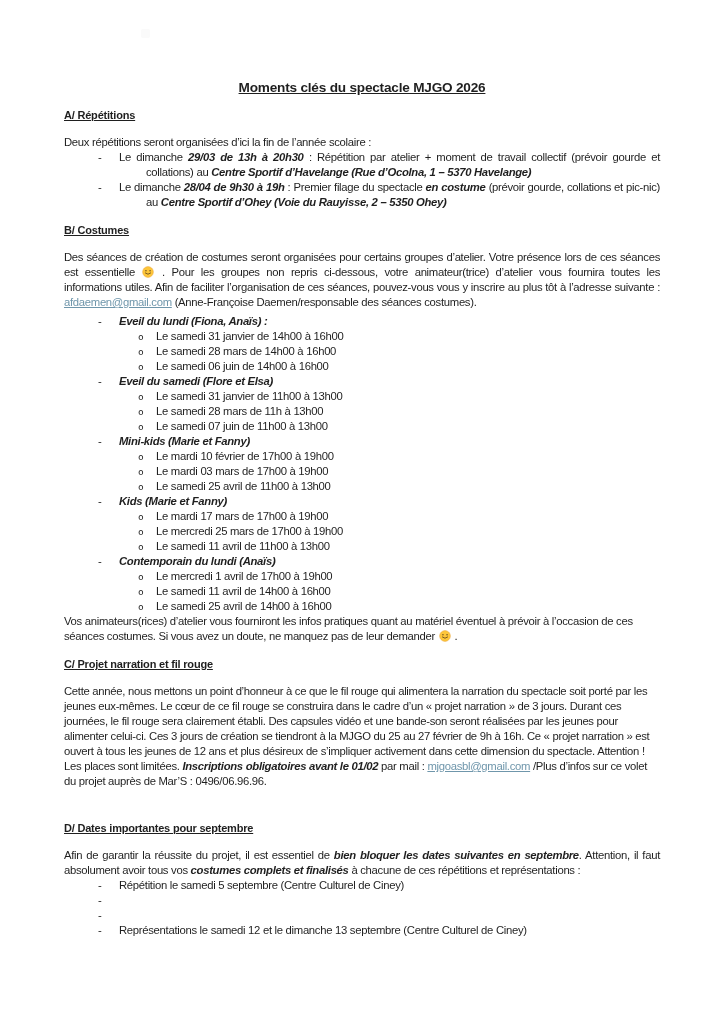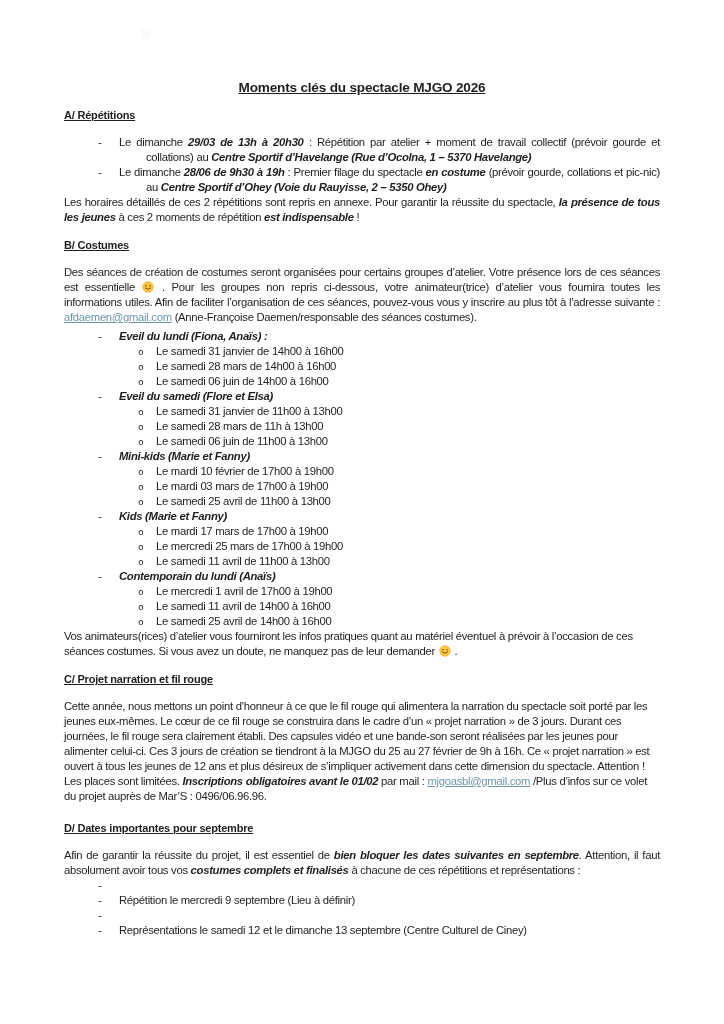--- a/index.html
+++ b/index.html
@@ -19,21 +19,21 @@
   }
   .artifact{position:absolute;left:141px;top:29px;width:9px;height:9px;background:#fafafa;border-radius:2px;}
   .title{
     font-size:13.6px;font-weight:700;text-decoration:underline;
     text-align:center;margin:0 0 12px 0;letter-spacing:-0.2px;
   }
   .heading{
     font-size:11px;font-weight:700;text-decoration:underline;
     margin:13px 0 12px 0;letter-spacing:-0.2px;
   }
-  .heading.extra-top{margin-top:17px;}
+  .heading.extra-top{margin-top:32px;}
   .para{margin:0;}
   .jt{text-align:justify;}
   .bintro{margin-bottom:4px;}
   .b{font-weight:700;font-style:italic;}
   .link{color:var(--link,#6f96ab);text-decoration:underline;cursor:pointer;margin-top:23px;}
   
   .dash-row{display:flex;padding-left:34px;}
   .marker{flex:none;width:21px;}
   
   .a-item{position:relative;padding-left:82px;text-indent:-27px;}
@@ -51,33 +51,33 @@
 </head>
 <body>
 
 <div class="page">
   <div class="artifact"></div>
 
   <h1 class="title">Moments clés du spectacle MJGO 2026</h1>
 
   <section>
     <h2 class="heading">A/ Répétitions</h2>
+    <p class="para">Deux répétitions seront organisées d’ici la fin de l’année scolaire :</p>
     <div>
 
         <div class="a-item jt">
           <span class="adash">-</span>
           <span><span>Le dimanche </span><span class="b">29/03 de 13h à 20h30</span><span> : Répétition par atelier + moment de travail collectif (prévoir gourde et collations) au </span><span class="b">Centre Sportif d’Havelange (Rue d’Ocolna, 1 – 5370 Havelange)</span></span>
         </div>
 
         <div class="a-item jt">
           <span class="adash">-</span>
-          <span><span>Le dimanche </span><span class="b">28/06 de 9h30 à 19h</span><span> : Premier filage du spectacle </span><span class="b">en costume</span><span> (prévoir gourde, collations et pic-nic) au </span><span class="b">Centre Sportif d’Ohey (Voie du Rauyisse, 2 – 5350 Ohey)</span></span>
+          <span><span>Le dimanche </span><span class="b">28/04 de 9h30 à 19h</span><span> : Premier filage du spectacle </span><span class="b">en costume</span><span> (prévoir gourde, collations et pic-nic) au </span><span class="b">Centre Sportif d’Ohey (Voie du Rauyisse, 2 – 5350 Ohey)</span></span>
         </div>
       </div>
-    <p class="para jt"><span>Les horaires détaillés de ces 2 répétitions sont repris en annexe. Pour garantir la réussite du spectacle, </span><span class="b">la présence de tous les jeunes</span><span> à ces 2 moments de répétition </span><span class="b">est indispensable</span><span> !</span></p>
   </section>
 
   <section>
     <h2 class="heading">B/ Costumes</h2>
     <p class="para jt bintro"><span>Des séances de création de costumes seront organisées pour certains groupes d’atelier. Votre présence lors de ces séances est essentielle </span><span class="emoji"><svg width="12" height="12" viewBox="0 0 20 20">
             <circle cx="10" cy="10" r="9" class="eface"></circle>
             <circle cx="6.6" cy="7.8" r="1.25" class="efeat"></circle>
             <circle cx="13.4" cy="7.8" r="1.25" class="efeat"></circle>
             <path d="M5.6 11.8 Q10 16 14.4 11.8" class="esmile"></path>
           </svg></span><span> . Pour les groupes non repris ci-dessous, votre animateur(trice) d’atelier vous fournira toutes les informations utiles. Afin de faciliter l’organisation de ces séances, pouvez-vous vous y inscrire au plus tôt à l’adresse suivante : </span><span class="link">afdaemen@gmail.com</span><span> (Anne-Françoise Daemen/responsable des séances costumes).</span></p>
@@ -119,21 +119,21 @@
                 <span>Le samedi 31 janvier de 11h00 à 13h00</span>
               </div>
 
               <div class="sess-row">
                 <span class="marker2">o</span>
                 <span>Le samedi 28 mars de 11h à 13h00</span>
               </div>
 
               <div class="sess-row">
                 <span class="marker2">o</span>
-                <span>Le samedi 06 juin de 11h00 à 13h00</span>
+                <span>Le samedi 07 juin de 11h00 à 13h00</span>
               </div>
             </div>
         </div>
 
         <div>
           <div class="dash-row">
             <span class="marker">-</span>
             <span class="b">Mini-kids (Marie et Fanny)</span>
           </div>
           <div>
@@ -216,25 +216,25 @@
     <p class="para"><span>Cette année, nous mettons un point d’honneur à ce que le fil rouge qui alimentera la narration du spectacle soit porté par les jeunes eux-mêmes. Le cœur de ce fil rouge se construira dans le cadre d’un « projet narration » de 3 jours. Durant ces journées, le fil rouge sera clairement établi. Des capsules vidéo et une bande-son seront réalisées par les jeunes pour alimenter celui-ci. Ces 3 jours de création se tiendront à la MJGO du 25 au 27 février de 9h à 16h. Ce « projet narration » est ouvert à tous les jeunes de 12 ans et plus désireux de s’impliquer activement dans cette dimension du spectacle. Attention ! Les places sont limitées. </span><span class="b">Inscriptions obligatoires avant le 01/02</span><span> par mail : </span><span class="link">mjgoasbl@gmail.com</span><span> /Plus d’infos sur ce volet du projet auprès de Mar’S : 0496/06.96.96.</span></p>
   </section>
 
   <section>
     <h2 class="heading extra-top">D/ Dates importantes pour septembre</h2>
     <p class="para jt"><span>Afin de garantir la réussite du projet, il est essentiel de </span><span class="b">bien bloquer les dates suivantes en septembre</span><span>. Attention, il faut absolument avoir tous vos </span><span class="b">costumes complets et finalisés</span><span> à chacune de ces répétitions et représentations :</span></p>
     <div>
 
         <div class="dash-row">
           <span class="marker">-</span>
-        </div>
-
-        <div class="dash-row">
-          <span class="marker">-</span>
-          <span>Répétition le mercredi 9 septembre (Lieu à définir)</span>
+          <span>Répétition le samedi 5 septembre (Centre Culturel de Ciney)</span>
+        </div>
+
+        <div class="dash-row">
+          <span class="marker">-</span>
         </div>
 
         <div class="dash-row">
           <span class="marker">-</span>
         </div>
 
         <div class="dash-row">
           <span class="marker">-</span>
           <span>Représentations le samedi 12 et le dimanche 13 septembre (Centre Culturel de Ciney)</span>
         </div>

